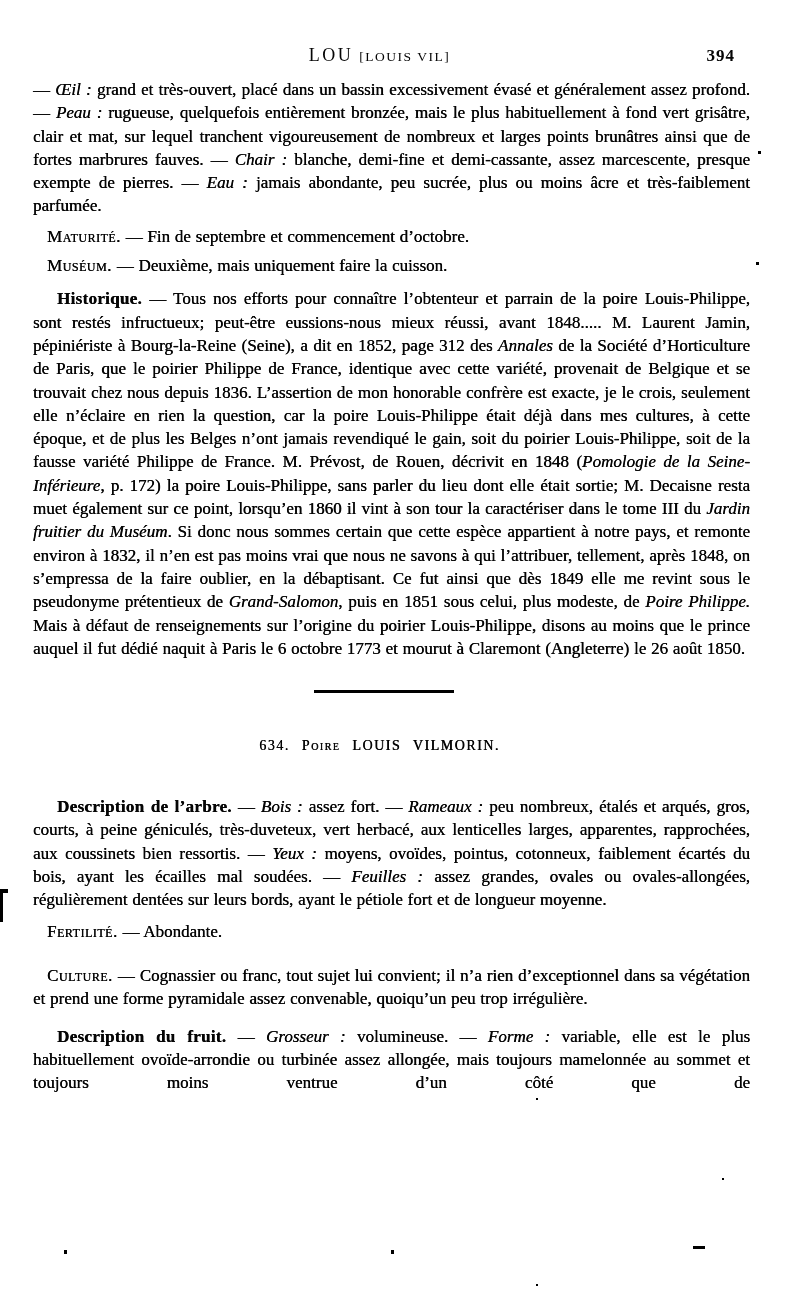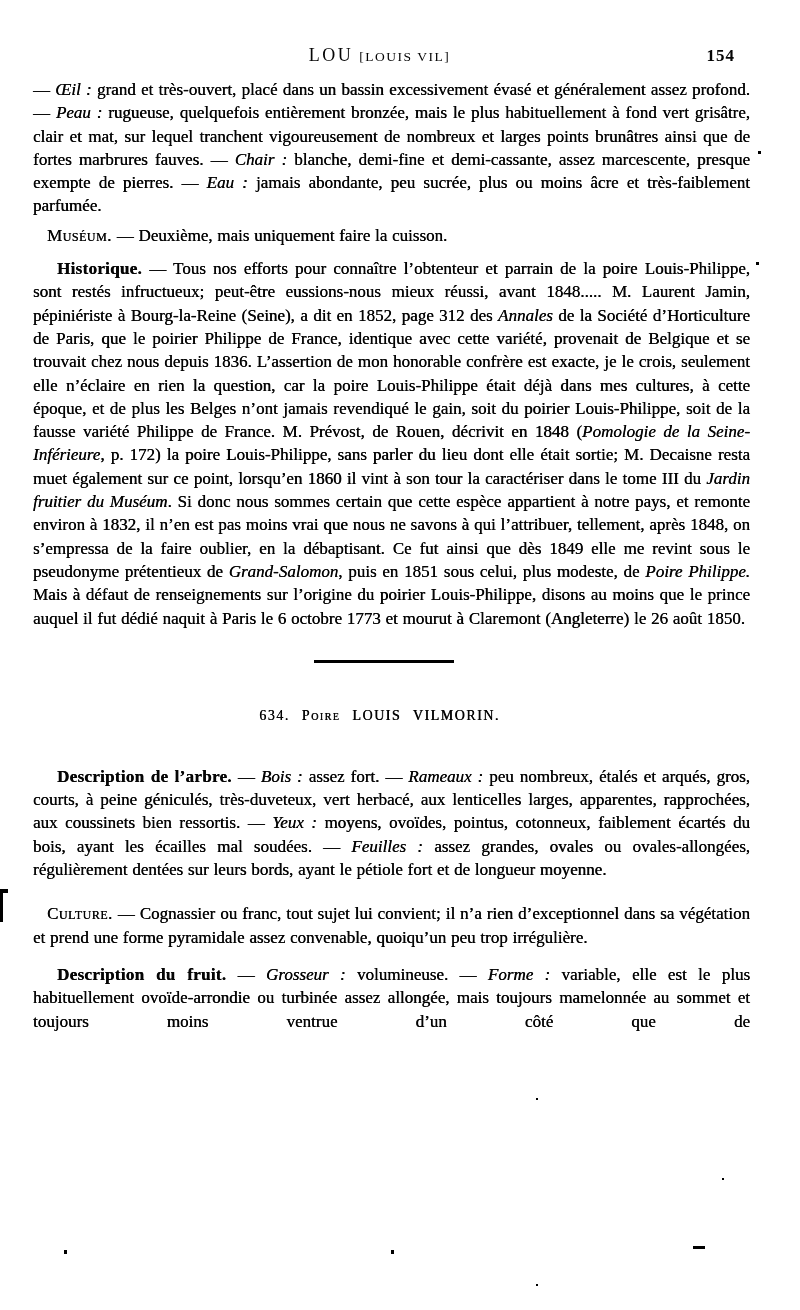--- a/index.html
+++ b/index.html
@@ -69,40 +69,42 @@
 </style>
 </head>
 <body>
 
 <div class="page">
 
   <div class="header">
     <div class="header-center">
       <span class="h-main">LOU</span><span class="h-bracket">[LOUIS VIL]</span>
     </div>
-    <span class="h-page">154</span>
+    <span class="h-page">394</span>
   </div>
 
   <p class="para p-oeil"><span class="seg-n">— </span><span class="seg-i">Œil : </span><span class="seg-n">grand et très-ouvert, placé dans un bassin excessivement évasé et généralement assez profond. — </span><span class="seg-i">Peau : </span><span class="seg-n">rugueuse, quelquefois entièrement bronzée, mais le plus habituellement à fond vert grisâtre, clair et mat, sur lequel tranchent vigoureusement de nombreux et larges points brunâtres ainsi que de fortes marbrures fauves. — </span><span class="seg-i">Chair : </span><span class="seg-n">blanche, demi-fine et demi-cassante, assez marcescente, presque exempte de pierres. — </span><span class="seg-i">Eau : </span><span class="seg-n">jamais abondante, peu sucrée, plus ou moins âcre et très-faiblement parfumée.</span></p>
 
+  <p class="para entry p-maturite"><span class="seg-sc">Maturité.</span><span class="seg-n"> — Fin de septembre et commencement d’octobre.</span></p>
 
   <p class="para entry p-qualite"><span class="seg-sc">Muséum.</span><span class="seg-n"> — Deuxième, mais uniquement faire la cuisson.</span></p>
 
   <p class="para indent p-historique"><span class="seg-b">Historique.</span><span class="seg-n"> — Tous nos efforts pour connaître l’obtenteur et parrain de la poire Louis-Philippe, sont restés infructueux; peut-être eussions-nous mieux réussi, avant 1848..... M. Laurent Jamin, pépiniériste à Bourg-la-Reine (Seine), a dit en 1852, page 312 des </span><span class="seg-i">Annales</span><span class="seg-n"> de la Société d’Horticulture de Paris, que le poirier Philippe de France, identique avec cette variété, provenait de Belgique et se trouvait chez nous depuis 1836. L’assertion de mon honorable confrère est exacte, je le crois, seulement elle n’éclaire en rien la question, car la poire Louis-Philippe était déjà dans mes cultures, à cette époque, et de plus les Belges n’ont jamais revendiqué le gain, soit du poirier Louis-Philippe, soit de la fausse variété Philippe de France. M. Prévost, de Rouen, décrivit en 1848 (</span><span class="seg-i">Pomologie de la Seine-Inférieure</span><span class="seg-n">, p. 172) la poire Louis-Philippe, sans parler du lieu dont elle était sortie; M. Decaisne resta muet également sur ce point, lorsqu’en 1860 il vint à son tour la caractériser dans le tome III du </span><span class="seg-i">Jardin fruitier du Muséum</span><span class="seg-n">. Si donc nous sommes certain que cette espèce appartient à notre pays, et remonte environ à 1832, il n’en est pas moins vrai que nous ne savons à qui l’attribuer, tellement, après 1848, on s’empressa de la faire oublier, en la débaptisant. Ce fut ainsi que dès 1849 elle me revint sous le pseudonyme prétentieux de </span><span class="seg-i">Grand-Salomon</span><span class="seg-n">, puis en 1851 sous celui, plus modeste, de </span><span class="seg-i">Poire Philippe.</span><span class="seg-n"> Mais à défaut de renseignements sur l’origine du poirier Louis-Philippe, disons au moins que le prince auquel il fut dédié naquit à Paris le 6 octobre 1773 et mourut à Claremont (Angleterre) le 26 août 1850.</span></p>
 
   <div class="divider"></div>
 
   <h2 class="heading">
     <span>634.</span>
     <span class="sc">Poire</span>
     <span>LOUIS VILMORIN.</span>
   </h2>
 
   <p class="para indent p-arbre"><span class="seg-b">Description de l’arbre.</span><span class="seg-n"> — </span><span class="seg-i">Bois : </span><span class="seg-n">assez fort. — </span><span class="seg-i">Rameaux : </span><span class="seg-n">peu nombreux, étalés et arqués, gros, courts, à peine géniculés, très-duveteux, vert herbacé, aux lenticelles larges, apparentes, rapprochées, aux coussinets bien ressortis. — </span><span class="seg-i">Yeux : </span><span class="seg-n">moyens, ovoïdes, pointus, cotonneux, faiblement écartés du bois, ayant les écailles mal soudées. — </span><span class="seg-i">Feuilles : </span><span class="seg-n">assez grandes, ovales ou ovales-allongées, régulièrement dentées sur leurs bords, ayant le pétiole fort et de longueur moyenne.</span></p>
 
+  <p class="para entry p-fertilite"><span class="seg-sc">Fertilité.</span><span class="seg-n"> — Abondante.</span></p>
 
   <p class="para entry p-culture"><span class="seg-sc">Culture.</span><span class="seg-n"> — Cognassier ou franc, tout sujet lui convient; il n’a rien d’exceptionnel dans sa végétation et prend une forme pyramidale assez convenable, quoiqu’un peu trop irrégulière.</span></p>
 
   <p class="para indent p-fruit"><span class="seg-b">Description du fruit.</span><span class="seg-n"> — </span><span class="seg-i">Grosseur : </span><span class="seg-n">volumineuse. — </span><span class="seg-i">Forme : </span><span class="seg-n">variable, elle est le plus habituellement ovoïde-arrondie ou turbinée assez allongée, mais toujours mamelonnée au sommet et toujours moins ventrue d’un côté que de</span></p>
 
 </div>
 
 <div class="artifact" style="left:0; top:889; left:0px; top:889px; width:3px; height:33px;"></div>
 <div class="artifact" style="left:0px; top:889px; width:8px; height:4px;"></div>
 <div class="artifact" style="left:758px; top:151px; width:3px; height:3px;"></div>

